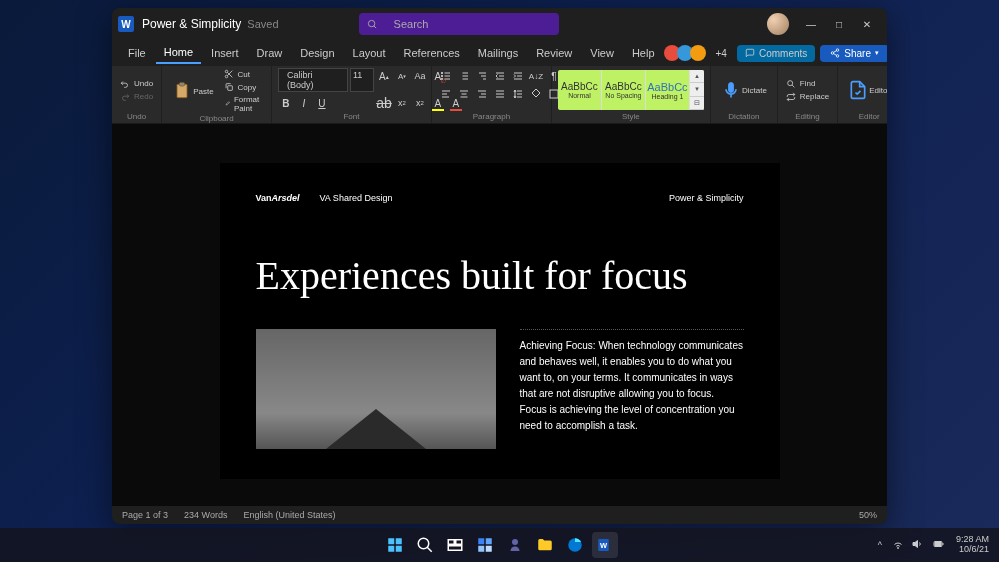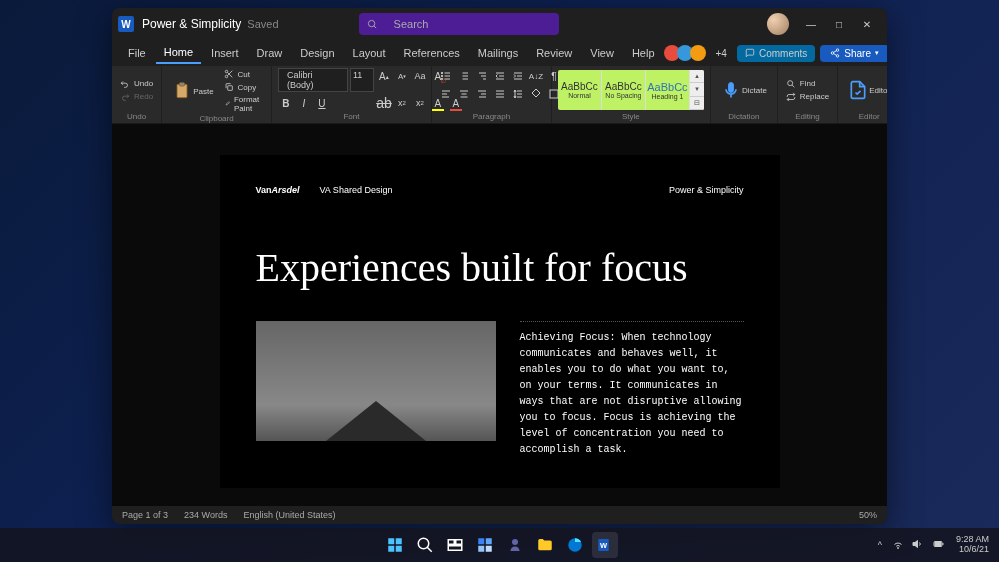--- a/index.html
+++ b/index.html
@@ -56,21 +56,21 @@
 
 .doc-area { flex: 1; background: #0a0a0a; overflow: hidden; display: flex; justify-content: center; padding-top: 12px; align-items: center; }
 .page { width: 560px; background: #000; color: #fff; padding: 30px 36px; }
 .page-header { display: flex; justify-content: space-between; font-size: 9px; margin-bottom: 50px; }
 .brand { font-weight: bold; }
 .brand .a { font-style: italic; }
 .page-headline { font-family: Georgia, serif; font-size: 40px; line-height: 1.15; margin-bottom: 30px; font-weight: 400; }
 .page-cols { display: flex; gap: 24px; }
 .page-img { width: 240px; height: 120px; background: linear-gradient(180deg, #666 0%, #888 70%, #555 100%); position: relative; overflow: hidden; }
 .page-img::after { content: ""; position: absolute; bottom: 0; left: 50%; transform: translateX(-50%); width: 0; height: 0; border-left: 50px solid transparent; border-right: 50px solid transparent; border-bottom: 40px solid #2a2a2a; }
-.page-text { flex: 1; font-family: Liberation Mono, monospace; font-size: 10px; line-height: 1.6; border-top: 1px dotted #555; padding-top: 8px; }
+.page-text { flex: 1; font-family: Liberation Sans, sans-serif; font-size: 10px; line-height: 1.6; border-top: 1px dotted #555; padding-top: 8px; }
 
 
 .statusbar { height: 18px; background: #1f1f1f; display: flex; align-items: center; padding: 0 10px; color: #aaa; font-size: 9px; gap: 16px; }
 .statusbar-spacer { flex: 1; }
 
 
 .taskbar { position: absolute; bottom: 0; left: 0; right: 0; height: 34px; background: rgba(20,20,30,0.85); backdrop-filter: blur(10px); display: flex; align-items: center; }
 .taskbar-center { position: absolute; left: 50%; transform: translateX(-50%); display: flex; gap: 4px; }
 .tb-icon { width: 26px; height: 26px; display: flex; align-items: center; justify-content: center; border-radius: 4px; cursor: pointer; color: #fff; }
 .tb-icon svg { width: 18px; height: 18px; }

